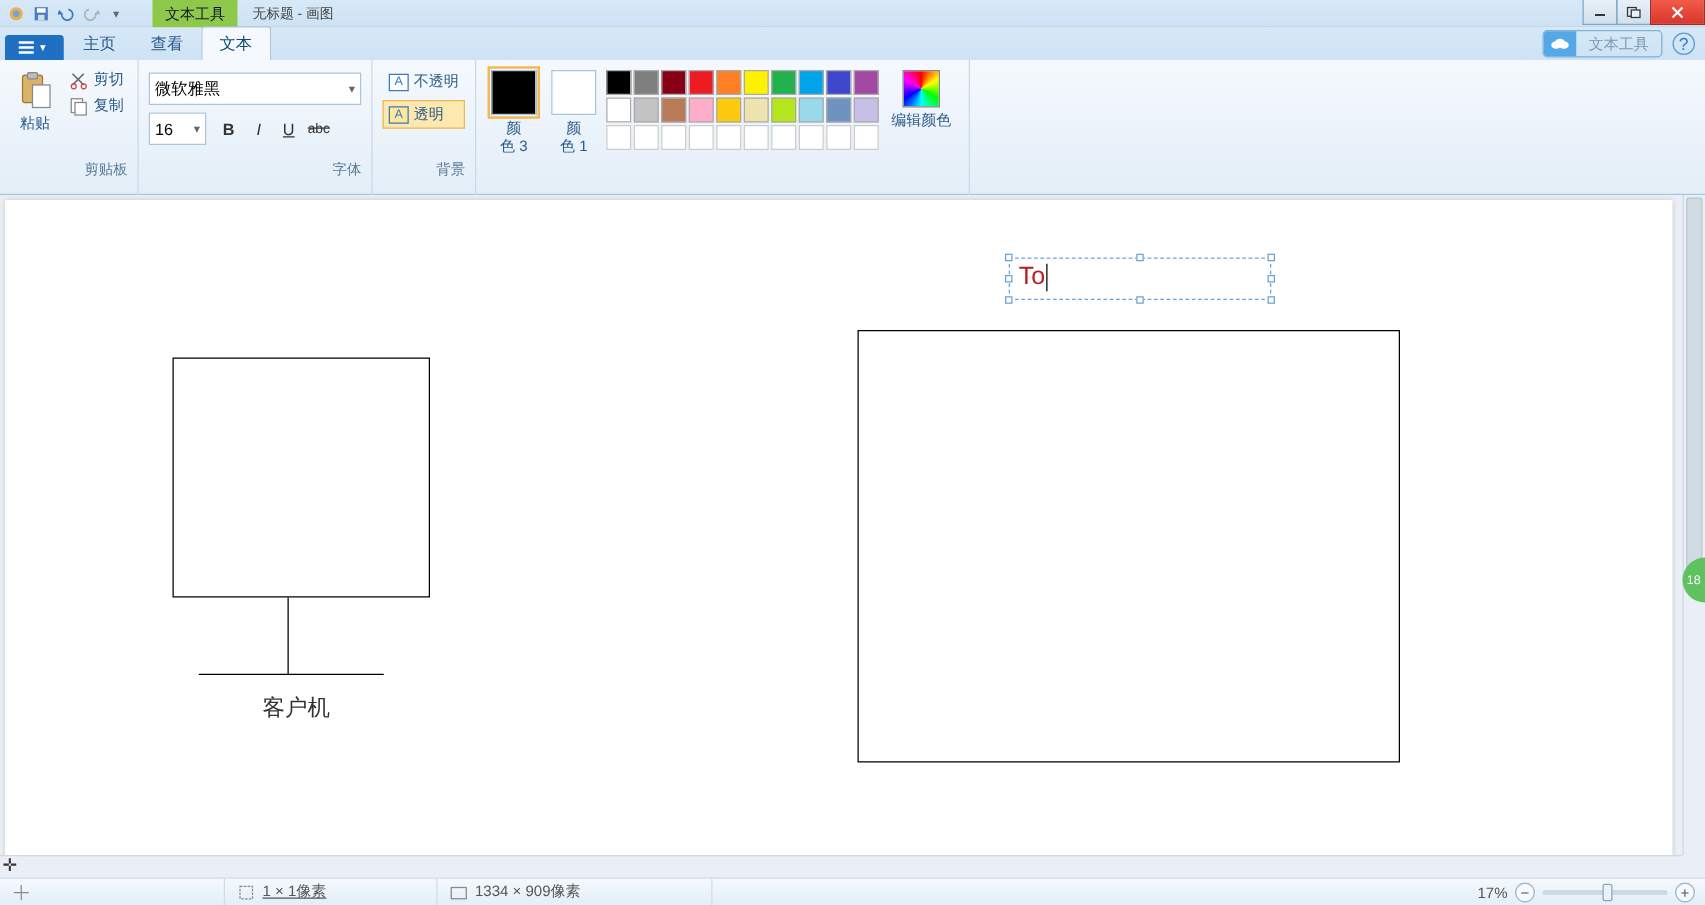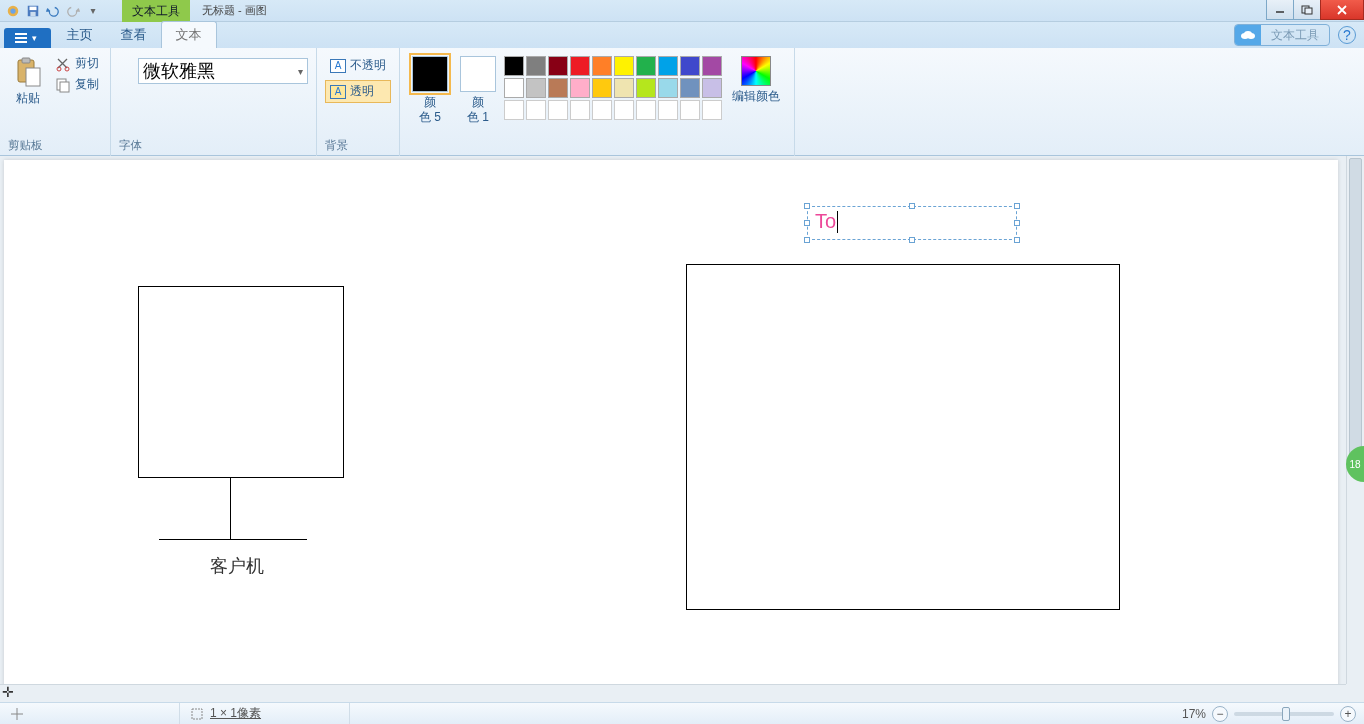--- a/index.html
+++ b/index.html
@@ -15,39 +15,39 @@
 .tb-winbtns { position:absolute; right:0; top:0; display:flex; }
 .tb-winbtn { width:28px; height:20px; display:flex; align-items:center; justify-content:center; border:1px solid #7da8c8; border-top:none; background:linear-gradient(#e8f0f8,#d0e0ee); margin-left:-1px;}
 .tb-winbtn.close { background:linear-gradient(#f15b4a,#d9362a); border-color:#a52a1f; width:44px; }
 .tb-winbtn svg { width:12px; height:10px; }
 
 
 .tabrow { height:26px; background:linear-gradient(#d7e9f7,#cde2f4); display:flex; align-items:flex-end; padding-left:4px; position:relative; }
 .file-btn { background:#1f6fc2; color:#fff; padding:3px 14px 3px 10px; font-size:13px; border-radius:3px 3px 0 0; display:flex; align-items:center; gap:4px; position:relative; margin-right:2px;}
 .file-btn:after{content:"▾"; font-size:9px;}
 .tab { padding:4px 14px; font-size:13px; color:#2b5b8b; cursor:default;}
-.tab.active { background:#f5f9fd; border:1px solid #a9c5dc; border-bottom:none; border-radius:3px 3px 0 0; color:#737373;}
+.tab.active { background:#f5f9fd; border:1px solid #a9c5dc; border-bottom:none; border-radius:3px 3px 0 0; color:#0c4a6e;}
 .tabrow-right { position:absolute; right:8px; top:2px; display:flex; gap:8px; align-items:center;}
 .drag-pill { border:1px solid #7fb0d8; border-radius:4px; display:flex; align-items:center; font-size:12px; color:#7a9ab5; overflow:hidden; height:22px;}
 .drag-pill .ico{background:#55a8e8; width:26px; height:22px; display:flex; align-items:center; justify-content:center;}
 .drag-pill .txt{padding:0 10px;}
 .help-ico{color:#2a7ad1; font-size:14px; width:18px; height:18px; border:1px solid #5a9bd4; border-radius:50%; display:flex; align-items:center; justify-content:center;}
 
 
 .ribbon { height:108px; background:linear-gradient(#f5f9fd,#e3eef8); border-bottom:1px solid #a9c5dc; display:flex; }
 .grp { border-right:1px solid #c7dae9; padding:2px 8px 0 8px; display:flex; flex-direction:column; height:108px;}
 .grp-body { flex:1; display:flex; gap:4px; align-items:flex-start; padding-top:4px;}
-.grp-label { text-align:left; font-size:11.5px; color:#5a7a97; padding-bottom:3px;}
+.grp-label { text-align:right; font-size:11.5px; color:#5a7a97; padding-bottom:13px;}
 .big-btn { display:flex; flex-direction:column; align-items:center; justify-content:center; gap:2px; font-size:12px; color:#2b5b8b; padding:2px 4px;}
 .big-btn .ic{width:32px;height:32px;display:flex;align-items:center;justify-content:center;}
 .sm-row { display:flex; flex-direction:column; gap:2px;}
 .sm-btn { display:flex; align-items:center; gap:4px; font-size:12px; color:#2b5b8b; padding:1px 3px;}
 .sm-btn .ic{width:16px;height:16px;display:flex;align-items:center;justify-content:center;}
 .font-box{display:flex;flex-direction:column; gap:6px; padding-top:4px;}
-.combo { border:1px solid #a9c5dc; background:#fff; height:24px; display:flex; align-items:center; padding:12px 4px; font-size:18px; min-width:170px; position:relative;margin-left:19px;}
+.combo { border:1px solid #a9c5dc; background:#fff; height:24px; display:flex; align-items:center; padding:12px 4px; font-size:13px; min-width:170px; position:relative;}
 .combo:after{content:"▾"; position:absolute; right:4px; color:#666; font-size:10px;}
 .combo.small{min-width:46px;}
 .fmt-row{display:flex; gap:0;}
 .fmt-btn{width:24px;height:24px;border:1px solid transparent; display:flex; align-items:center; justify-content:center; font-size:13px; color:#333;}
 .opaque-btn{display:flex; align-items:center; gap:4px; font-size:12px; color:#2b5b8b; padding:2px 4px; border:1px solid transparent;}
 .opaque-btn.sel{background:#fde8b0; border:1px solid #e8b85a;}
 .opaque-btn .box{width:16px;height:14px;border:1px solid #3a78b8; display:flex; align-items:center; justify-content:center; font-size:10px; background:#fff;}
 .color-big{display:flex; flex-direction:column; align-items:center; gap:2px; font-size:12px; color:#2b5b8b; padding:2px 4px;}
 .color-big .sw{width:36px;height:36px; border:1px solid #a9c5dc;}
 .color-big.sel .sw{outline:2px solid #f4b94e; outline-offset:1px;}
@@ -68,21 +68,21 @@
 
 .box1{position:absolute; left:134px; top:126px; width:206px; height:192px; border:1px solid #000;}
 .txtbox1{position:absolute; left:144px; top:140px; width:188px; height:32px; border:1px solid #000; display:flex; align-items:center; padding-left:2px; font-size:18px; color:#585858;}
 .stem {position:absolute; left:226px; top:318px; width:1px; height:62px; background:#000;}
 .base {position:absolute; left:155px; top:379px; width:148px; height:1px; background:#000;}
 .lbl1{position:absolute; left:206px; top:394px; font-size:18px; color:#333;}
 .box2{position:absolute; left:682px; top:104px; width:434px; height:346px; border:1px solid #000;}
 .textsel{position:absolute; left:803px; top:46px; width:210px; height:34px;}
 .textsel .dashed{position:absolute; inset:0; border:1px dashed #6aa3d4;}
 .textsel .h{position:absolute; width:6px; height:6px; background:#fff; border:1px solid #6aa3d4;}
-.textsel .txt{position:absolute; left:8px; top:4px; font-size:20px; color:#ec4899; display:flex; align-items:center;}
+.textsel .txt{position:absolute; left:8px; top:4px; font-size:20px; color:#b91c1c; display:flex; align-items:center;}
 .textsel .caret{width:1px; height:22px; background:#000; margin-left:1px; animation:blink 1s step-end infinite;}
 @keyframes blink{50%{opacity:0;}}
 
 
 .statusbar{position:absolute; left:0; right:0; bottom:0; height:22px; background:linear-gradient(#f5f9fd,#e3eef8); border-top:1px solid #c7dae9; display:flex; align-items:center; font-size:12px; color:#555;}
 .sb-seg{display:flex; align-items:center; gap:6px; padding:0 10px; border-right:1px solid #d0dde8; height:22px;}
 .sb-seg.first{width:180px; border-left:none;}
 .sb-spacer{flex:1;}
 .zoom-ctl{display:flex; align-items:center; gap:6px; padding:0 8px;}
 .zoom-btn{width:16px;height:16px;border:1px solid #9ab3c8;border-radius:50%;display:flex;align-items:center;justify-content:center;background:#f5f9fd;font-size:12px;line-height:1;}
@@ -209,20 +209,31 @@
     </div>
     <div class="grp-label">剪贴板</div>
   </div>
 
   <div class="grp">
     <div class="grp-body">
       <div class="font-box">
         <div class="combo">
             <span>微软雅黑</span>
           </div>
+        <div style="display:flex; gap:6px; align-items:center;">
+          <div class="combo small">
+              <span>16</span>
+            </div>
+          <div class="fmt-row">
+            <div class="fmt-btn" style="font-weight:bold;">B</div>
+            <div class="fmt-btn" style="font-style:italic;">I</div>
+            <div class="fmt-btn" style="text-decoration:underline;">U</div>
+            <div class="fmt-btn" style="text-decoration:line-through; font-size:11px;">abc</div>
+          </div>
+        </div>
       </div>
     </div>
     <div class="grp-label">字体</div>
   </div>
 
   <div class="grp">
     <div class="grp-body">
       <div style="display:flex;flex-direction:column;gap:3px;">
         <div class="opaque-btn">
             <div class="box" style="color:#2a7ad1;">A</div>
@@ -235,21 +246,21 @@
       </div>
     </div>
     <div class="grp-label">背景</div>
   </div>
 
   <div class="grp" style="flex:0 0 auto;">
     <div class="grp-body">
       <div class="color-big sel">
         <div class="sw" style="background:#000;"></div>
         <span>颜</span>
-        <span style="margin-top:-4px;">色 5</span>
+        <span style="margin-top:-4px;">色 3</span>
       </div>
       <div class="color-big">
         <div class="sw" style="background:#fff;"></div>
         <span>颜</span>
         <span style="margin-top:-4px;">色 1</span>
       </div>
       <div class="palette">
         <div class="pal-row" id="pal-row-1">
             <div class="pal-c" style="background: rgb(0, 0, 0);"></div>
             <div class="pal-c" style="background: rgb(127, 127, 127);"></div>
@@ -332,20 +343,26 @@
     <svg width="14" height="14" viewBox="0 0 14 14">
         <path d="M7 1 V13 M1 7 H13" stroke="#888"></path>
       </svg>
   </div>
   <div class="sb-seg" style="width:170px;text-decoration:underline;">
     <svg width="14" height="14" viewBox="0 0 14 14">
         <rect x="2" y="2" width="10" height="10" fill="none" stroke="#888" stroke-dasharray="2 1"></rect>
       </svg>
     <span>1 × 1像素</span>
   </div>
+  <div class="sb-seg" style="width:220px;">
+    <svg width="14" height="14" viewBox="0 0 14 14">
+        <rect x="1" y="3" width="12" height="9" fill="none" stroke="#888"></rect>
+      </svg>
+    <span>1334 × 909像素</span>
+  </div>
   <div class="sb-spacer"></div>
   <div class="zoom-ctl">
     <span>17%</span>
     <div class="zoom-btn">−</div>
     <div class="zoom-track">
         <div class="zoom-thumb"></div>
       </div>
     <div class="zoom-btn">+</div>
   </div>
 </div>

